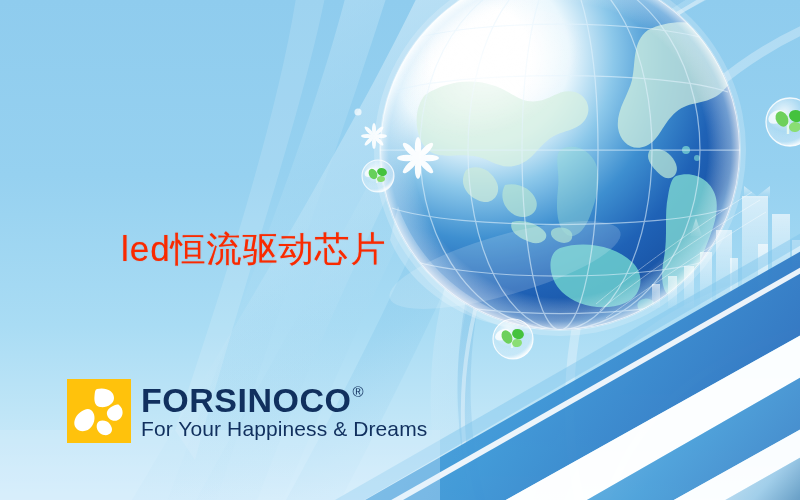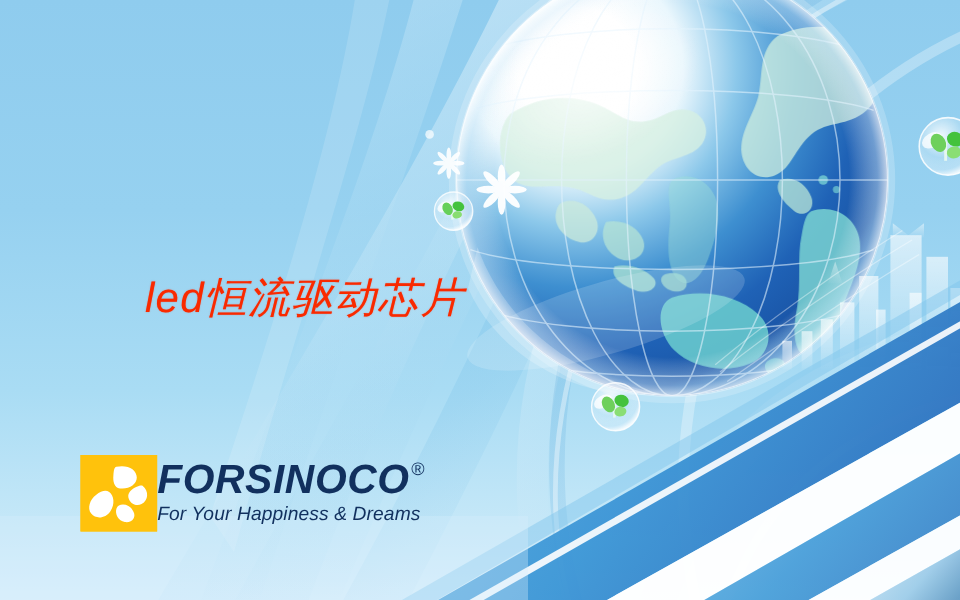--- a/index.html
+++ b/index.html
@@ -4,53 +4,52 @@
 <style>
   html,body{margin:0;padding:0;}
   body{
     width:800px;height:500px;overflow:hidden;
     font-family:"Liberation Sans", sans-serif;
     background:#8fcdee;
   }
   #stage{
     position:relative;width:800px;height:500px;overflow:hidden;
     background:linear-gradient(180deg,#8fccee 0%,#96d1f0 35%,#a9dcf4 65%,#c3e7f7 88%,#d6eefb 100%);
-    font-style:italic;
   }
   .layer{position:absolute;top:0;left:0;width:800px;height:500px;}
   svg{display:block;}
 
   
   #headline{
     position:absolute;left:78px;top:162px;width:420px;
     color:#f92a00;
     font-size:35px;line-height:58px;font-weight:400;
     letter-spacing:1px;
     text-shadow:0 0 1px rgba(249,42,0,.5);
     white-space:pre;
     pointer-events:none;
   }
   #headline .l2{display:block;padding-left:18px;}
 
   
   #logo{
     position:absolute;left:67px;top:379px;
-    display:flex;align-items:center;
+    display:flex;align-items:center;gap:10px;
   }
   #logo-mark{width:64px;height:64px;background:#ffc20c;display:block;}
   #logo-text{display:flex;flex-direction:column;justify-content:center;}
   #brand-row{display:flex;align-items:flex-start;}
   #brand-name{
     font-size:34px;font-weight:bold;color:#11305e;
     letter-spacing:0.5px;line-height:34px;
     font-family:"Liberation Sans", sans-serif;
   }
   #brand-reg{font-size:15px;color:#11305e;line-height:17px;margin-left:1px;}
   #brand-tagline{
-    font-size:16px;color:#11305e;line-height:20px;margin-top:2px;
+    font-size:21px;color:#11305e;line-height:20px;margin-top:2px;
     letter-spacing:0.1px;
   }
 </style>
 </head>
 <body>
 
 <div id="stage">
 
   <svg class="layer" viewBox="0 0 800 500" width="800" height="500" preserveAspectRatio="none">
     <defs>

